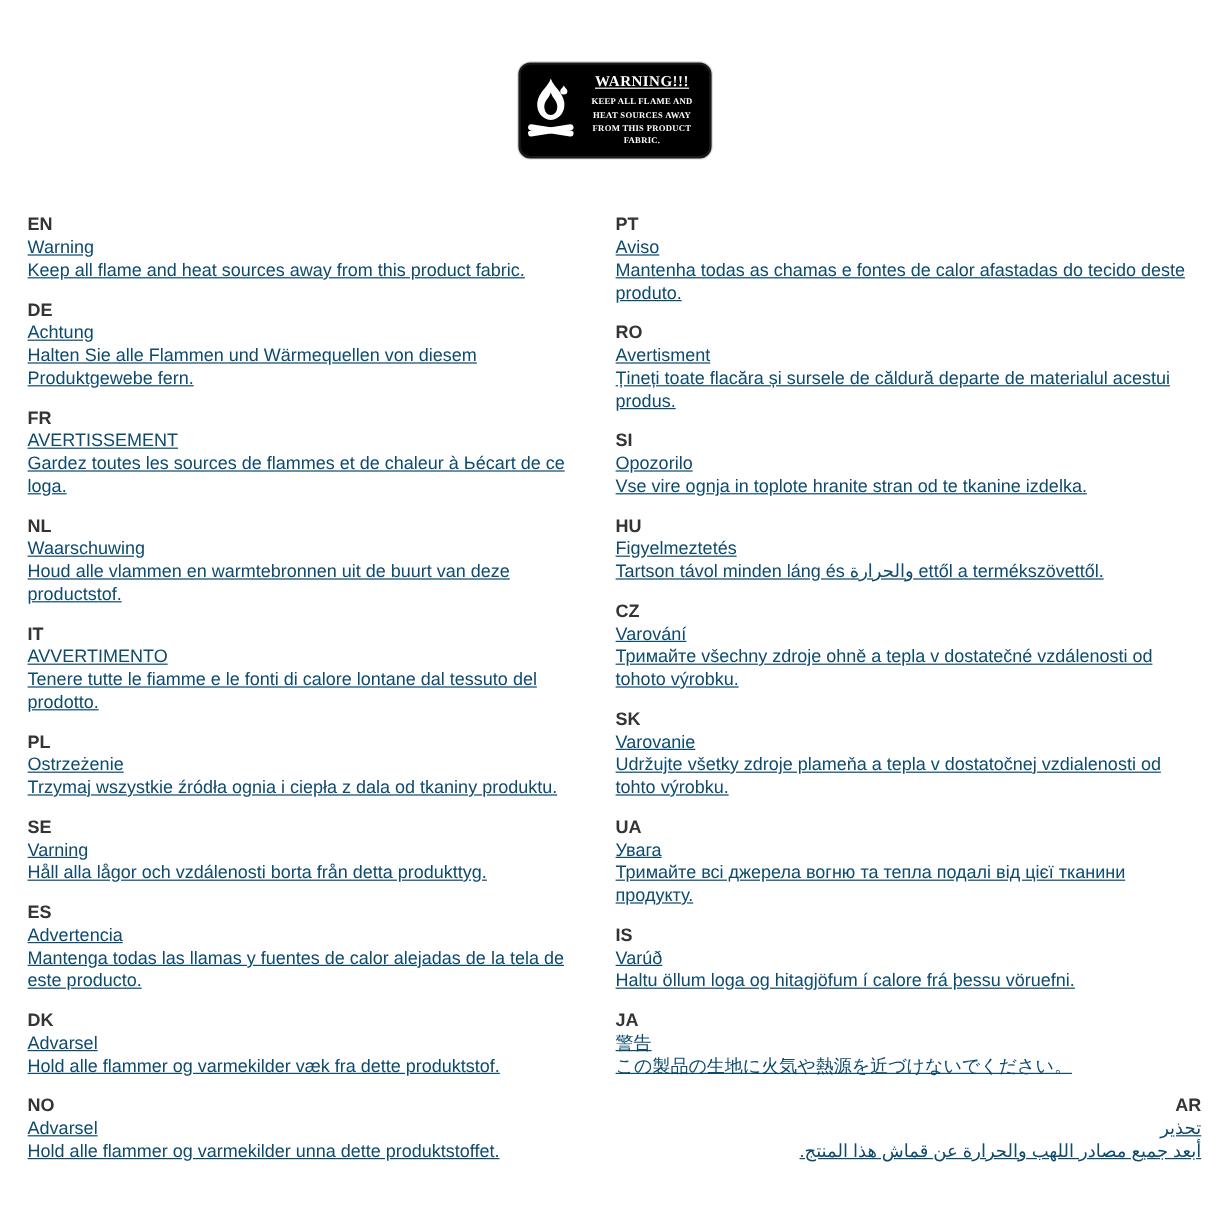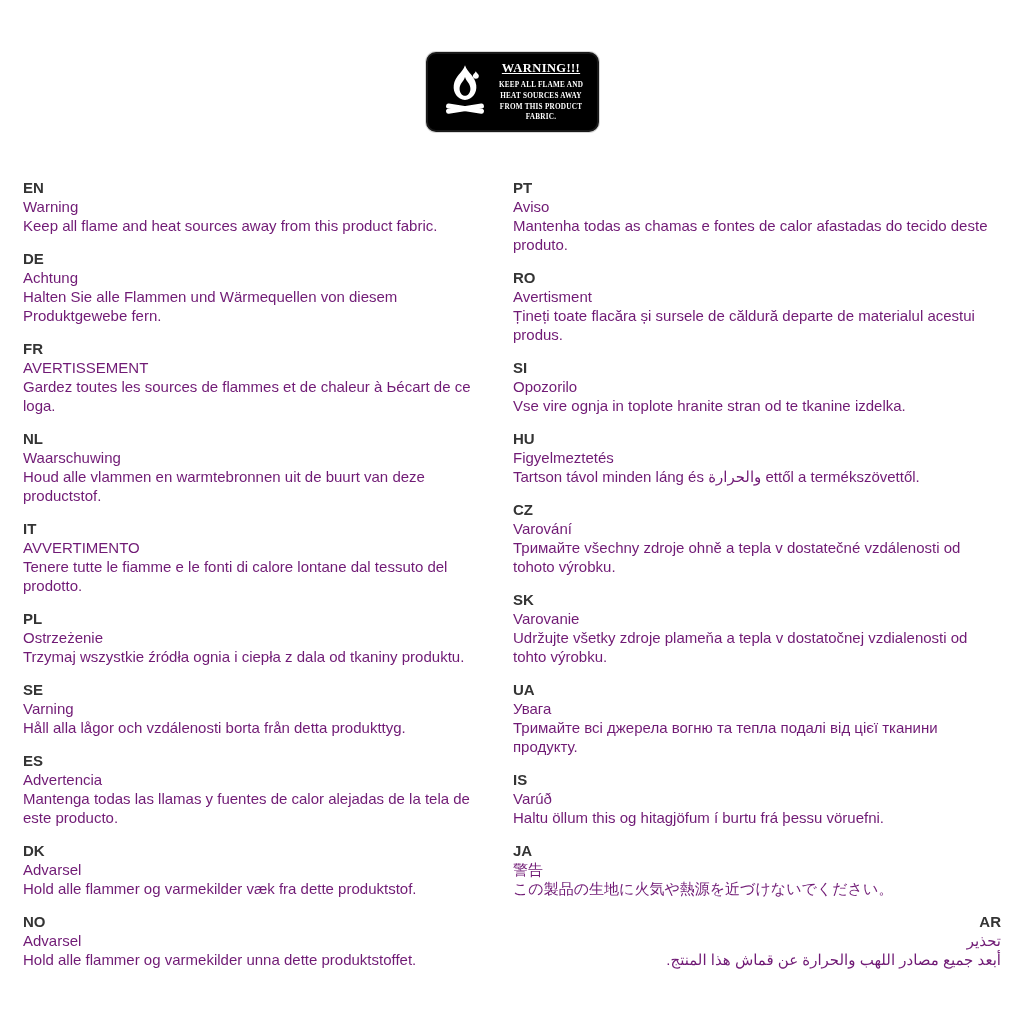--- a/index.html
+++ b/index.html
@@ -22,21 +22,21 @@
   }
   
   .badge {
     width: 150px;
     margin: 0 auto;
     background: #000000;
     border: 2px solid #1a1a1a;
     border-radius: 10px;
     display: flex;
     align-items: center;
-    padding: 6px 7px 6px 12px;
+    padding: 6px 7px 6px 0;
     gap: 3px;
     box-shadow: 0 0 0 1px #d8d8d8;
   }
   .badge-icon {
     flex: none;
     width: 50px;
     height: 64px;
   }
   .badge-text {
     flex: 1;
@@ -79,21 +79,22 @@
     line-height: 19px;
     margin-bottom: 14px;
     font-weight: 300;
   }
   .entry .code {
     font-weight: bold;
     color: #343434;
   }
   .entry .lname,
   .entry .text {
-    color: #701a75;
+    color: #0c4a6e;
+    text-decoration: underline;
   }
   .entry.rtl {
     direction: rtl;
     text-align: right;
   }
 </style>
 </head>
 <body>
 
 <div class="page">
@@ -225,21 +226,21 @@
 
   <div class="entry">
     <div class="code">UA</div>
     <div class="lname">Увага</div>
     <div class="text">Тримайте всі джерела вогню та тепла подалі від цієї тканини продукту.</div>
   </div>
 
   <div class="entry">
     <div class="code">IS</div>
     <div class="lname">Varúð</div>
-    <div class="text">Haltu öllum this og hitagjöfum í burtu frá þessu vöruefni.</div>
+    <div class="text">Haltu öllum loga og hitagjöfum í calore frá þessu vöruefni.</div>
   </div>
 
   <div class="entry">
     <div class="code">JA</div>
     <div class="lname">警告</div>
     <div class="text">この製品の生地に火気や熱源を近づけないでください。</div>
   </div>
 
   <div class="entry rtl">
     <div class="code">AR</div>

